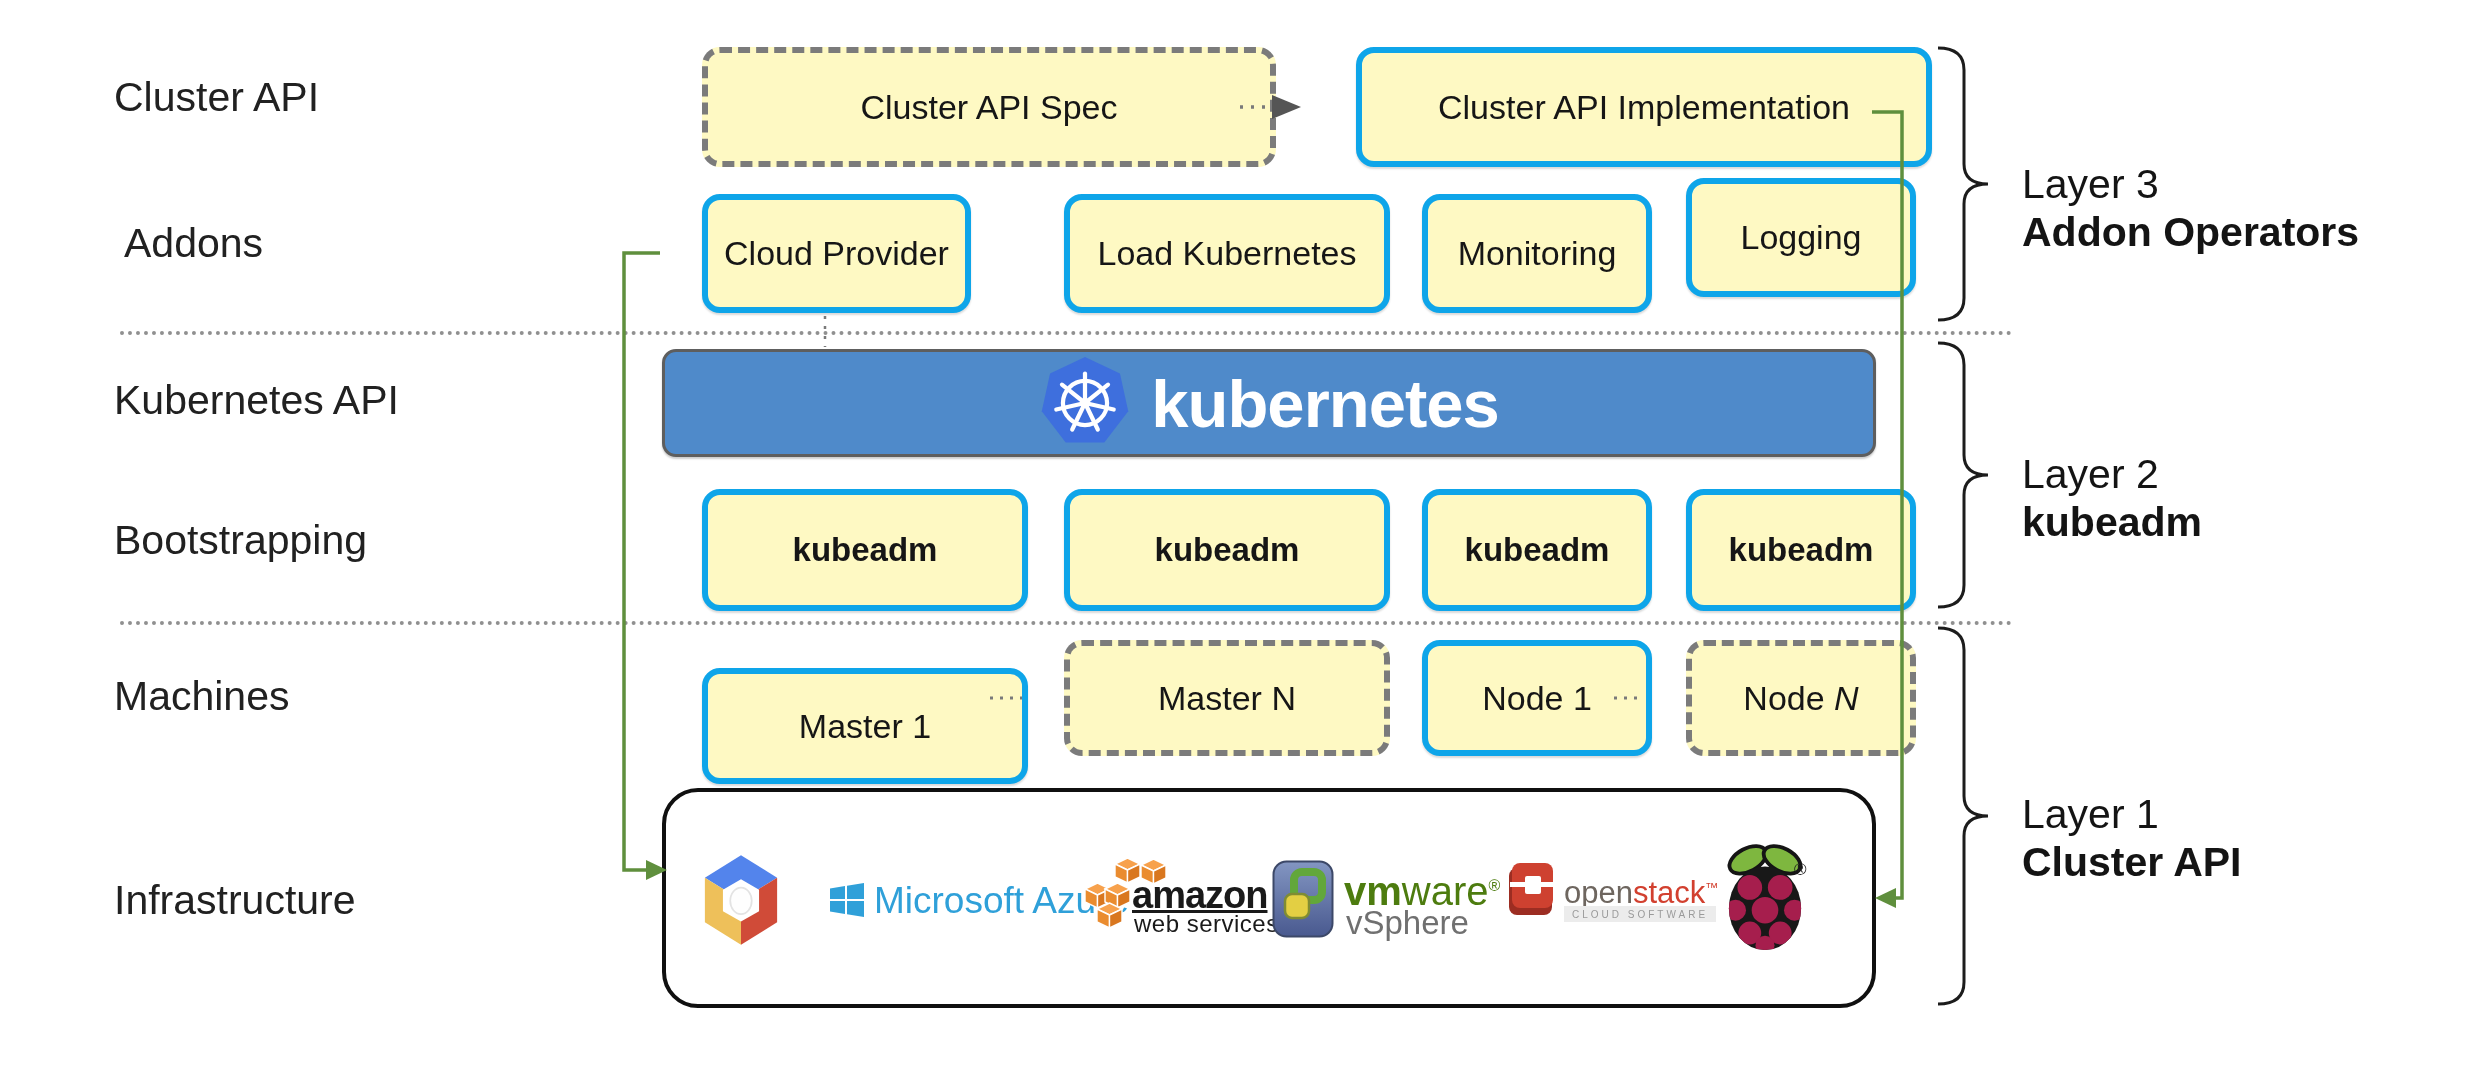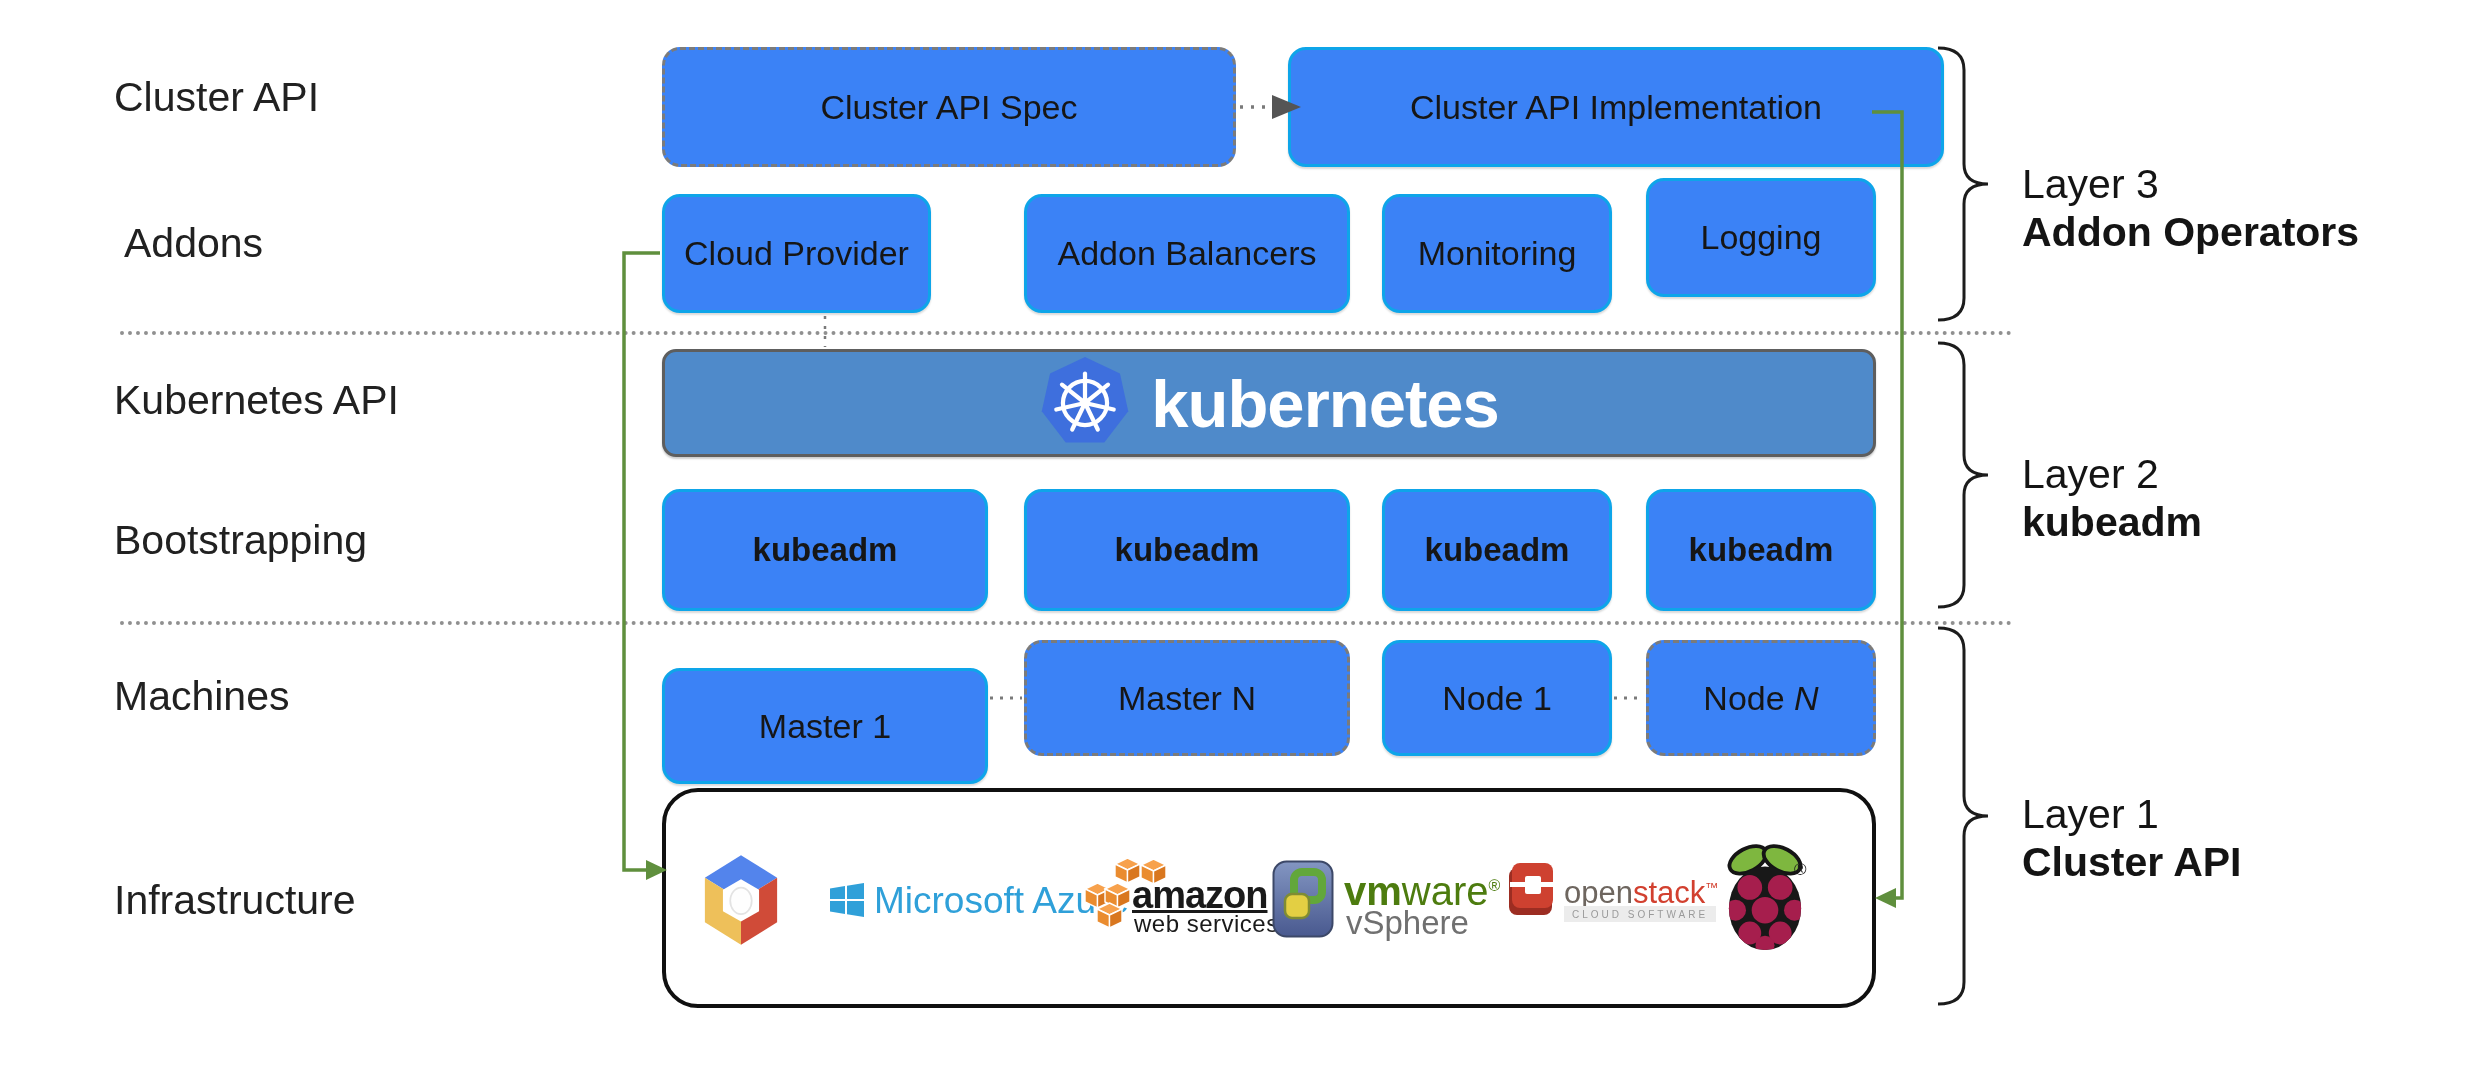--- a/index.html
+++ b/index.html
@@ -2,25 +2,26 @@
 <html><head>
 <meta charset="utf-8">
 <style>
   html,body{margin:0;padding:0;background:#fff;}
   .canvas{
     position:relative;width:2490px;height:1076px;background:#fff;overflow:hidden;
     font-family:"Liberation Sans","DejaVu Sans",sans-serif;color:#1c1c1c;
   }
   .row-label{position:absolute;font-size:41px;color:#212121;transform:translateY(-50%);white-space:nowrap;}
   .box{
-    position:absolute;box-sizing:border-box;background:#3b82f6;
-    border:3px solid #0ea5e9;border-radius:18px;
+    position:absolute;box-sizing:border-box;background:#fef9c3;
+    border:6px solid #0ea5e9;border-radius:18px;
     display:flex;align-items:center;justify-content:center;
     font-size:34px;color:#161616;white-space:nowrap;
     box-shadow:0 2px 2px rgba(0,0,0,0.15);
+    margin-left:40px;
   }
   .box.dashed{border-style:dashed;border-color:#7b7b7b;box-shadow:none;}
   .box.bold{font-weight:bold;font-size:33px;}
   .sep{position:absolute;height:0;border-top:4px dotted #909090;}
   .banner{
     position:absolute;left:662px;top:349px;width:1214px;height:108px;box-sizing:border-box;
     background:#4f8aca;border:3px solid #5e5e5e;border-radius:14px;
     display:flex;align-items:center;justify-content:center;gap:20px;
     box-shadow:0 2px 2px rgba(0,0,0,0.2);
   }
@@ -59,24 +60,24 @@
   <div class="row-label" style="left:124px;top:243px">Addons</div>
   <div class="row-label" style="left:114px;top:540px">Bootstrapping</div>
   <div class="row-label" style="left:114px;top:400px">Kubernetes API</div>
   <div class="row-label" style="left:114px;top:696px">Machines</div>
   <div class="row-label" style="left:114px;top:900px">Infrastructure</div>
 
   <div class="sep" style="left:120px;top:331px;width:1893px"></div>
   <div class="sep" style="left:120px;top:621px;width:1893px"></div>
 
   <div class="box dashed" style="left:662px;top:47px;width:574px;height:120px">Cluster API Spec</div>
-  <div class="box" style="left:1288px;top:47px;width:656px;height:120px">Cluster API Implementation</div>
+  <div class="box" style="left:1316px;top:47px;width:576px;height:120px">Cluster API Implementation</div>
 
   <div class="box" style="left:662px;top:194px;width:269px;height:119px">Cloud Provider</div>
-  <div class="box" style="left:1024px;top:194px;width:326px;height:119px">Addon Balancers</div>
+  <div class="box" style="left:1024px;top:194px;width:326px;height:119px">Load Kubernetes</div>
   <div class="box" style="left:1382px;top:194px;width:230px;height:119px">Monitoring</div>
   <div class="box" style="left:1646px;top:178px;width:230px;height:119px">Logging</div>
 
   <div class="banner">
     <span>
       <svg width="92" height="96" viewBox="0 0 100 104">
         <polygon points="50,2 88,20 97,61 71,95 29,95 3,61 12,20" fill="#3e6fdd"></polygon>
         <g stroke="#ffffff" stroke-width="4.6" stroke-linecap="round">
           <line x1="50" y1="52" x2="50" y2="20"></line>
           <line x1="50" y1="52" x2="75" y2="32.1"></line>

